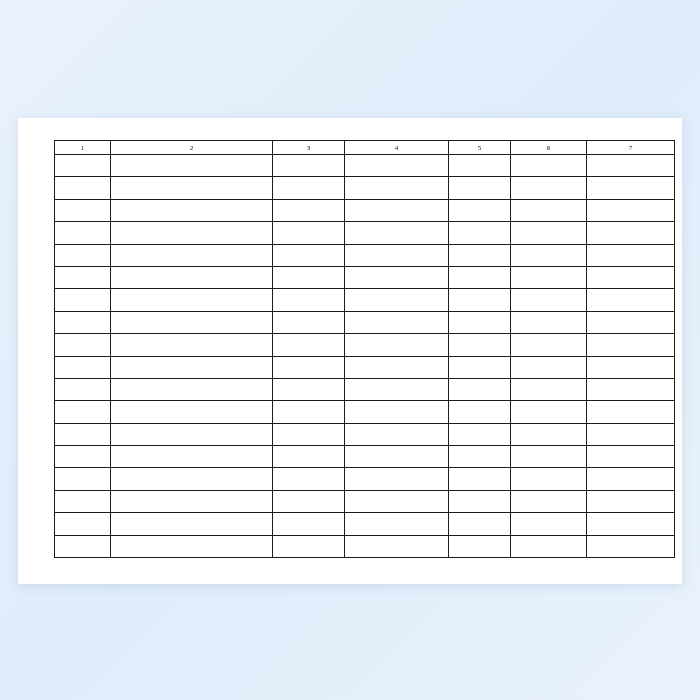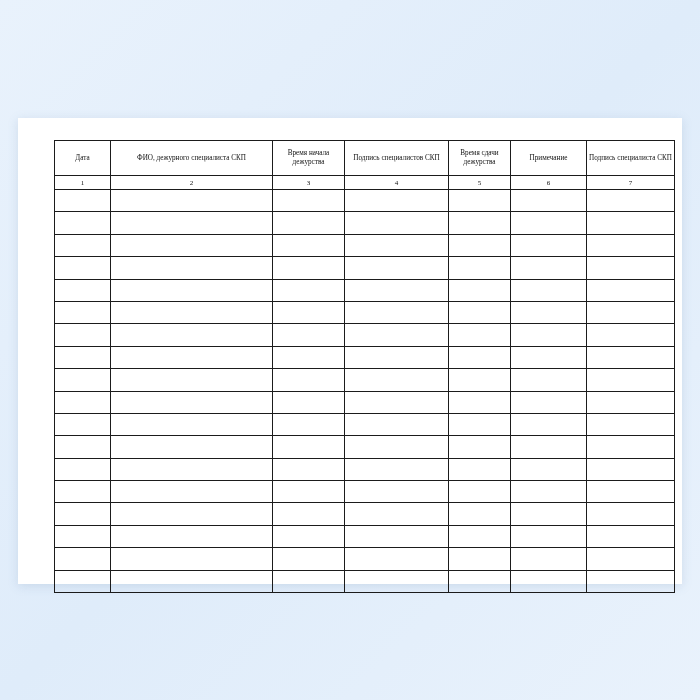--- a/index.html
+++ b/index.html
@@ -80,29 +80,20 @@
           <col class="col1">
             <col class="col2">
             <col class="col3">
             <col class="col4">
             <col class="col5">
             <col class="col6">
             <col class="col7">
         </colgroup>
         <thead>
           <tr>
-            <th>Дата</th>
-            <th>ФИО, дежурного специалиста СКП</th>
-            <th>Время начала дежурства</th>
-            <th>Подпись специалистов СКП</th>
-            <th>Время сдачи дежурства</th>
-            <th>Примечание</th>
-            <th>Подпись специалиста СКП</th>
-          </tr>
-          <tr>
             <td class="numrow">1</td>
             <td class="numrow">2</td>
             <td class="numrow">3</td>
             <td class="numrow">4</td>
             <td class="numrow">5</td>
             <td class="numrow">6</td>
             <td class="numrow">7</td>
           </tr>
         </thead>
         <tbody id="table-body">

